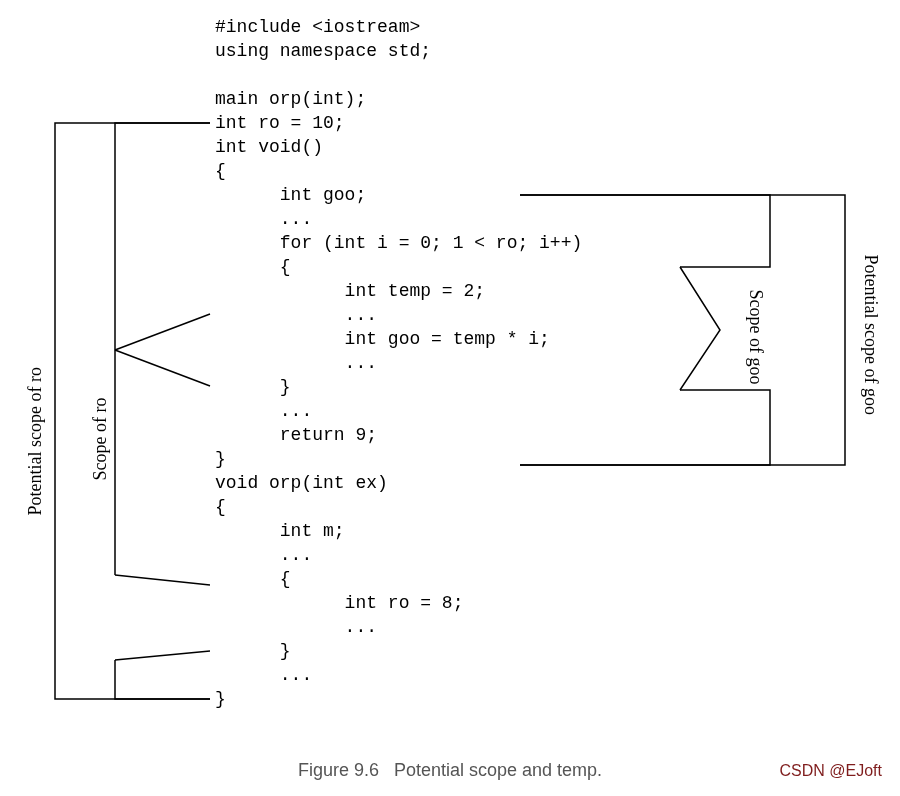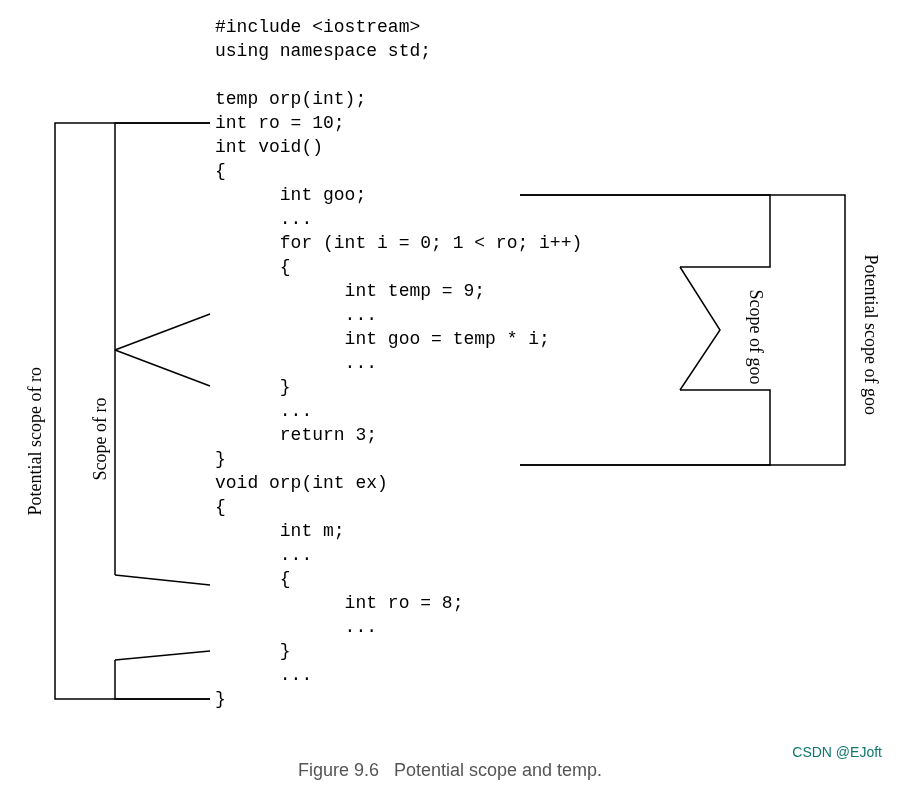--- a/index.html
+++ b/index.html
@@ -32,25 +32,25 @@
     text-align: center;
     font-family: Arial, Helvetica, sans-serif;
     font-size: 18px;
     color: #555;
   }
   .caption .fignum {
     margin-right: 10px;
   }
   .watermark {
     position: absolute;
-    bottom: 36px;
+    bottom: 16px;
     right: 18px;
     font-family: Arial, sans-serif;
-    font-size: 14px;
-    color: #0f766e;
+    font-size: 16px;
+    color: #7f1d1d;
   }
   .vlabel {
     position: absolute;
     transform: rotate(-90deg);
     transform-origin: center;
     font-family: Georgia, 'Times New Roman', serif;
     font-size: 18px;
     white-space: nowrap;
   }
   .vlabel-right {
@@ -69,35 +69,35 @@
   }
 </style>
 </head>
 <body>
 
 <div class="container">
 
   <div class="code-block"><span>#include &lt;iostream&gt;</span>
 <span>using namespace std;</span>
 <span></span>
-<span>temp orp(int);</span>
+<span>main orp(int);</span>
 <span>int ro = 10;</span>
 <span>int void()</span>
 <span>{</span>
 <span>      int goo;</span>
 <span>      ...</span>
 <span>      for (int i = 0; 1 &lt; ro; i++)</span>
 <span>      {</span>
-<span>            int temp = 9;</span>
+<span>            int temp = 2;</span>
 <span>            ...</span>
 <span>            int goo = temp * i;</span>
 <span>            ...</span>
 <span>      }</span>
 <span>      ...</span>
-<span>      return 3;</span>
+<span>      return 9;</span>
 <span>}</span>
 <span>void orp(int ex)</span>
 <span>{</span>
 <span>      int m;</span>
 <span>      ...</span>
 <span>      {</span>
 <span>            int ro = 8;</span>
 <span>            ...</span>
 <span>      }</span>
 <span>      ...</span>

